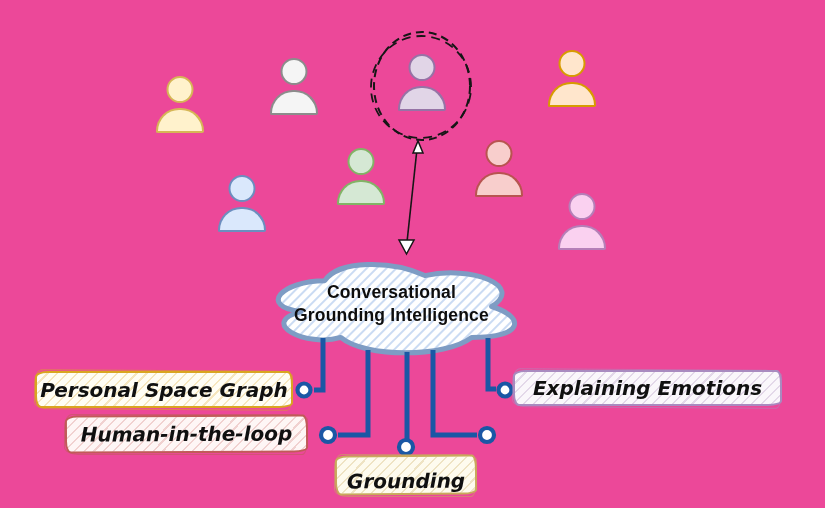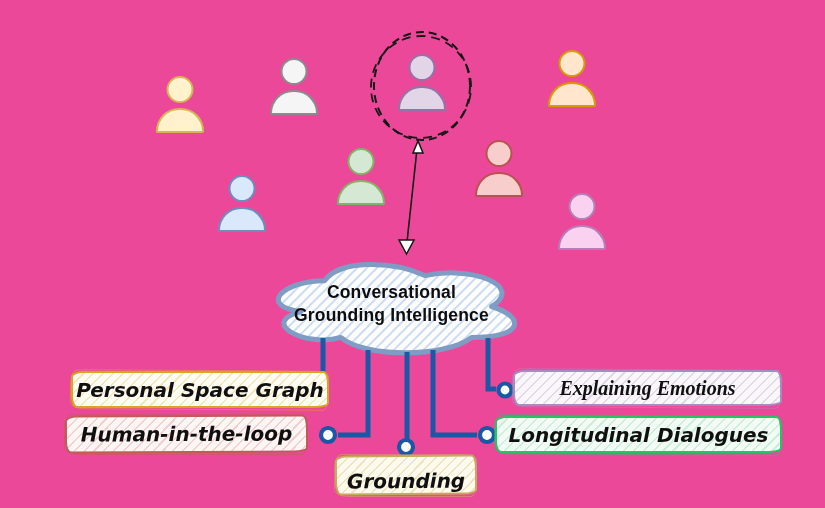--- a/index.html
+++ b/index.html
@@ -54,24 +54,24 @@
     font-style:italic;font-weight:bold;font-size:20px;color:#101010;
     white-space:nowrap;
   }
   .topic::after{ 
     content:"";position:absolute;inset:-3px -2px -4px -3px;
     border:1.4px solid var(--bc);opacity:.55;
     border-radius:8px 16px 6px 14px / 14px 6px 16px 8px;
     transform:rotate(.35deg);
     pointer-events:none;
   }
-  .topic-psg {left:35px; top:371px;width:258px;height:37px;margin-left:36px;--bc:#D9A521;--hc:rgba(224,172,52,.28);--bg:#FFFDF4;}
+  .topic-psg {left:35px; top:371px;width:258px;height:37px;--bc:#D9A521;--hc:rgba(224,172,52,.28);--bg:#FFFDF4;}
   .topic-hitl{left:65px; top:415px;width:243px;height:38px;--bc:#C05B58;--hc:rgba(201,100,97,.25); --bg:#FEF6F5;transform:rotate(-.3deg);}
   .topic-gro {left:335px;top:455px;width:142px;height:40px;--bc:#C9A95C;--hc:rgba(203,172,96,.30); --bg:#FEFBEE;transform:rotate(-.4deg);align-items:flex-end;}
-  .topic-ee  {left:513px;top:370px;width:269px;height:36px;font-family:Liberation Serif, serif;--bc:#A98BC0;--hc:rgba(160,125,180,.25);--bg:#FAF7FB;}
+  .topic-ee  {left:513px;top:370px;width:269px;height:36px;--bc:#A98BC0;--hc:rgba(160,125,180,.25);--bg:#FAF7FB;}
   .topic-ld  {left:495px;top:416px;width:287px;height:37px;--bc:#27C467;--hc:rgba(46,190,110,.20); --bg:#F3FBF5;}
 </style>
 </head>
 <body>
 
 <div class="canvas">
 
   <div class="person person-yellow">
     <div class="head"></div>
     <div class="body"></div>
@@ -158,17 +158,14 @@
   </div>
   <div class="topic topic-hitl">
     <span>Human-in-the-loop</span>
   </div>
   <div class="topic topic-gro">
     <span>Grounding</span>
   </div>
   <div class="topic topic-ee">
     <span>Explaining Emotions</span>
   </div>
-  <div class="topic topic-ld">
-    <span>Longitudinal Dialogues</span>
-  </div>
 
 </div>
 
 </body></html>

